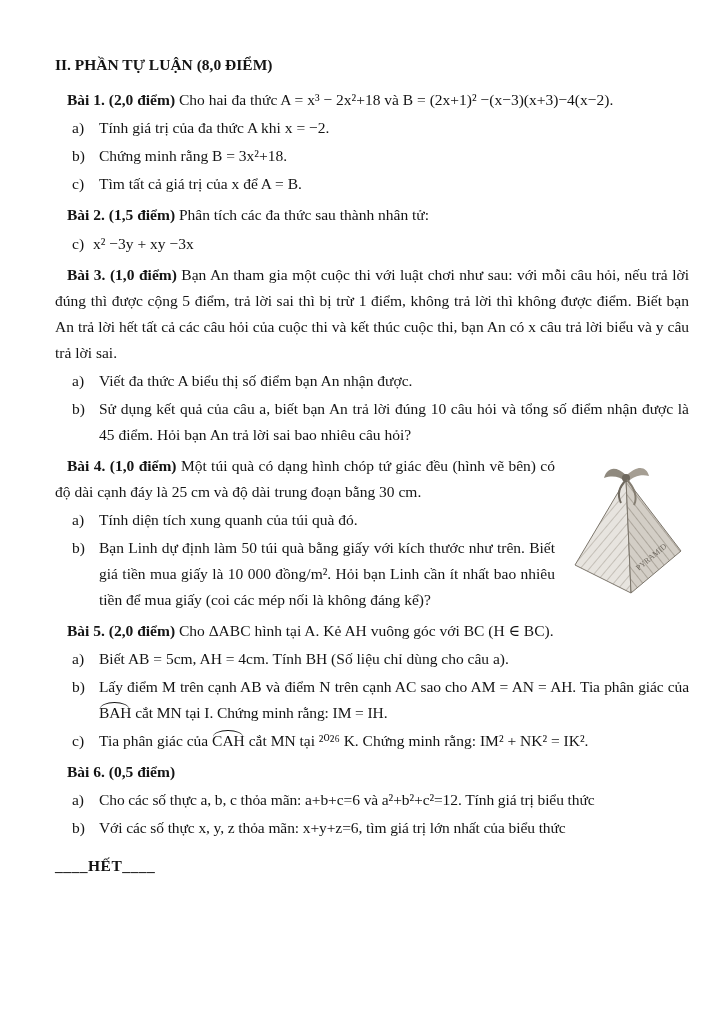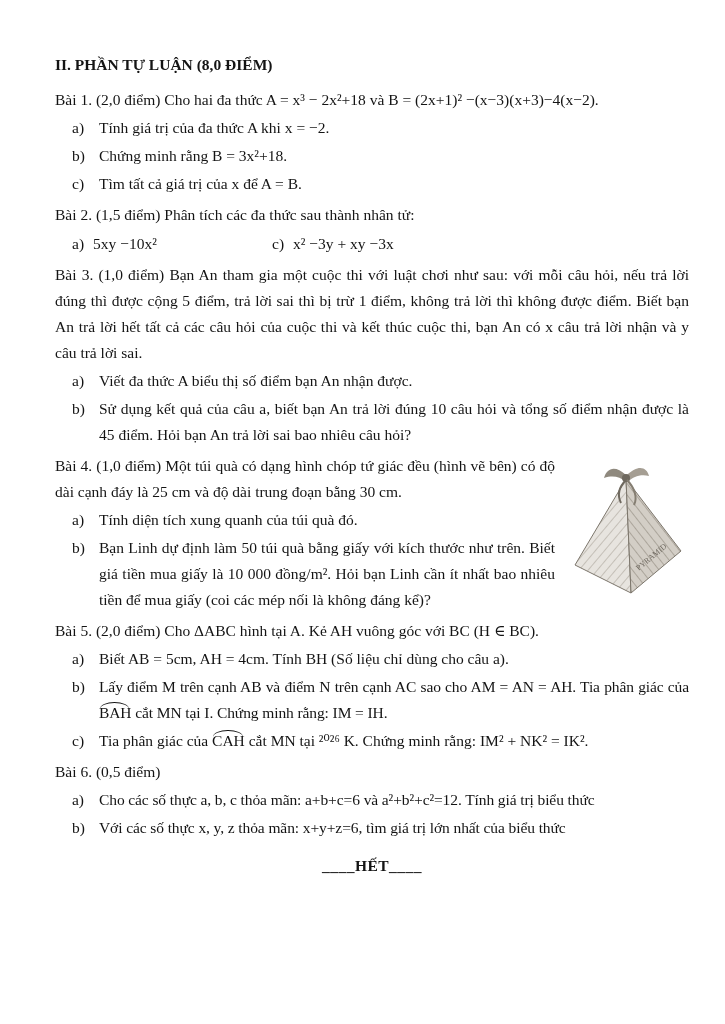--- a/index.html
+++ b/index.html
@@ -11,28 +11,28 @@
     background:#ffffff;
     color:#141414;
     font-family:"Liberation Serif","DejaVu Serif",serif;
     font-size:15.5px;
     line-height:26px;
     overflow:hidden;
   }
   .title { font-size:15.5px; font-weight:700; margin:0 0 9px 0; }
   section { margin:0 0 5px 0; }
   .para { margin:0 0 2px 0; text-align:justify; }
-  .lb { font-weight:400; }
+  .lb { font-weight:700;margin-left:12px; }
   .m { }
   .item { position:relative; padding-left:44px; margin:2px 0; text-align:justify; }
   .item > .marker { position:absolute; left:17px; font-style:normal; }
   .row2 { display:grid; grid-template-columns:200px 190px 1fr; padding-left:17px; margin:3px 0 1px 0; }
   .row2 .cell .marker { margin-right:9px; font-style:normal; }
   .cform { text-align:center; margin:3px 0; }
-  .het { text-align:center; font-weight:700; margin:12px 0 0 0; letter-spacing:.5px; }
+  .het { font-weight:700; margin:12px 0 0 0; letter-spacing:.5px; }
   .arc { position:relative; }
   .arc::before {
     content:""; position:absolute; left:1px; right:2px; top:-2px; height:6px;
     border-top:1.4px solid #141414;
     border-radius:50% 50% 0 0 / 100% 100% 0 0;
   }
   .pyr { float:right; width:122px; height:148px; margin:0 0 4px 12px; }
   .b5sec { clear:both; }
   .tight { letter-spacing:-0.1px; }
 </style>
@@ -67,30 +67,29 @@
       <span class="m">x</span>
       <span>để</span>
       <span class="m">A = B.</span>
     </div>
   </section>
 
   <section>
     <p class="para"><b class="lb">Bài 2. (1,5 điểm)</b>
       <span>Phân tích các đa thức sau thành nhân tử:</span></p>
     <div class="row2">
-      <span class="cell"><span class="marker">a)</span><span class="m">5xy −10x²</span></span>
       <span class="cell"><span class="marker">c)</span><span class="m">x² −3y + xy −3x</span></span>
     </div>
   </section>
 
   <section>
     <p class="para"><b class="lb">Bài 3. (1,0 điểm)</b>
       <span>Bạn An tham gia một cuộc thi với luật chơi như sau: với mỗi câu hỏi, nếu trả lời đúng thì được cộng 5 điểm, trả lời sai thì bị trừ 1 điểm, không trả lời thì không được điểm. Biết bạn An trả lời hết tất cả các câu hỏi của cuộc thi và kết thúc cuộc thi, bạn An có</span>
       <span class="m">x</span>
-      <span>câu trả lời nhận và</span>
+      <span>câu trả lời biểu và</span>
       <span class="m">y</span>
       <span>câu trả lời sai.</span></p>
     <div class="item">
       <span class="marker">a)</span>
       <span>Viết đa thức</span>
       <span class="m">A</span>
       <span>biểu thị số điểm bạn An nhận được.</span>
     </div>
     <div class="item">
       <span class="marker">b)</span>

